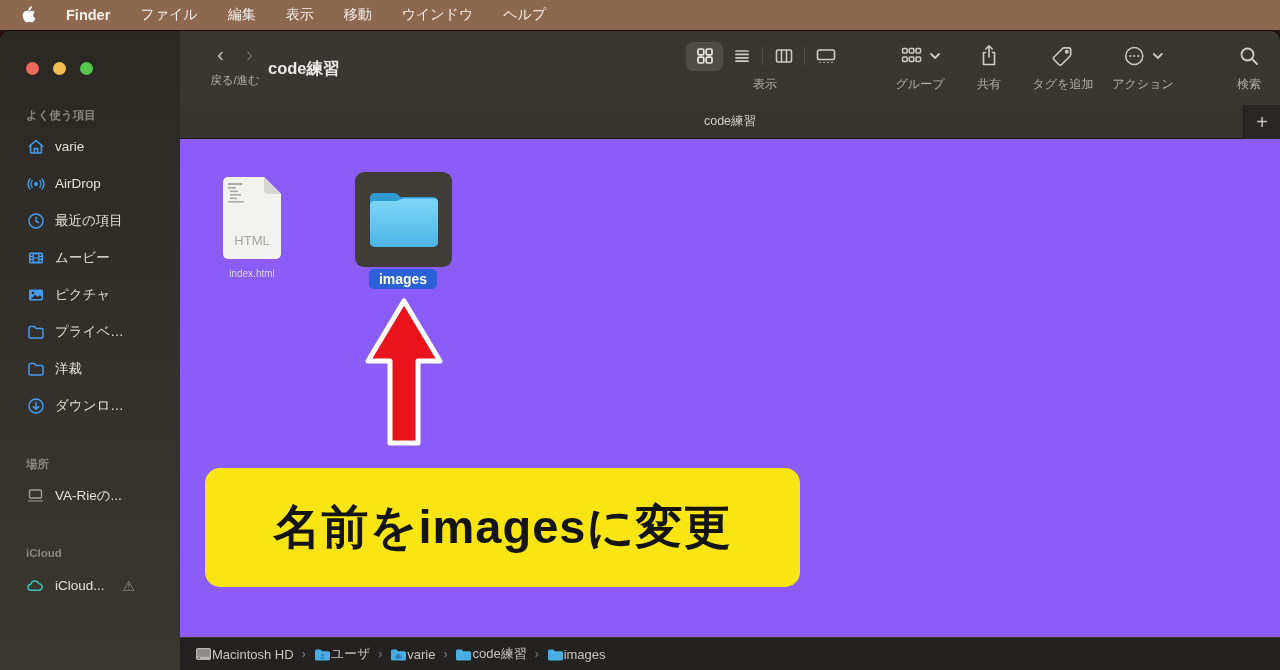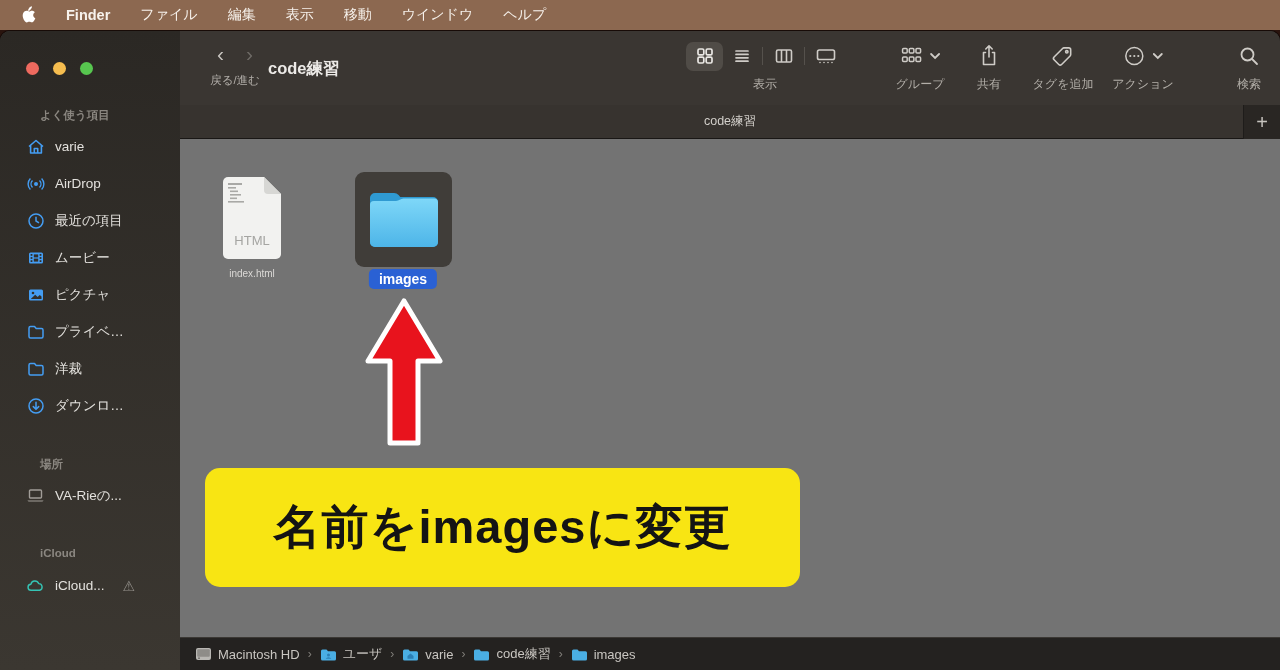--- a/index.html
+++ b/index.html
@@ -37,21 +37,21 @@
     background:linear-gradient(#2b2824, #3b3731);
     overflow:hidden;
   }
   .traffic { display:flex; gap:14px; padding:31px 0 0 26px; }
   .light { width:13px; height:13px; border-radius:50%; }
   .light.red    { background:#ee6a5f; }
   .light.yellow { background:#f5bd4f; }
   .light.green  { background:#57c64f; }
   .side-header {
     color:#8b8781; font-size:11.5px; font-weight:bold;
-    padding-left:40px; margin-top:33px; height:16px;
+    padding-left:26px; margin-top:33px; height:16px;
   }
   .side-header.mid { }
   .side-list { margin-top:4px; }
   .side-item {
     display:flex; align-items:center; gap:10px;
     height:37px; padding-left:26px;
     color:#e3e1dd; font-size:13.5px; cursor:default; white-space:nowrap;
   }
   .side-item .sic { width:19px; height:19px; flex:0 0 19px; color:#449df3;
     display:flex; align-items:center; justify-content:center; }
@@ -96,21 +96,21 @@
   .tab-title { color:#d2cfca; font-size:12.5px; }
   .newtab {
     position:absolute; right:0; top:0; width:37px; height:34px;
     background:#292623; border-left:1px solid #1e1c1a;
     color:#c6c3be; font-size:20px; font-weight:300;
     display:flex; align-items:center; justify-content:center; cursor:pointer;
   }
 
   .content {
     position:absolute; top:108px; bottom:33px; left:0; right:0;
-    background:#737373;
+    background:#8b5cf6;
   }
 
   
   .file-item { position:absolute; text-align:center; cursor:default; }
   .file-html { left:17px; top:36px; width:110px; }
   .file-label { color:#dbd9d6; font-size:10px; margin-top:7px; }
   .sel-box {
     position:absolute; left:175px; top:33px; width:97px; height:95px;
     background:#403d39; border-radius:9px;
     display:flex; align-items:center; justify-content:center;
@@ -133,21 +133,21 @@
     white-space:nowrap;
   }
 
   
   .pathbar {
     position:absolute; bottom:0; left:0; right:0; height:33px;
     background:#242220; border-top:1px solid #3b3834;
     display:flex; align-items:center; padding-left:15px; gap:7px;
     color:#c9c6c1; font-size:13px; white-space:nowrap;
   }
-  .crumb { display:flex; align-items:center; gap:6px; cursor:default; }
+  .crumb { display:flex; align-items:center; cursor:default; }
   .crumb-sep { color:#817e79; font-size:12px; padding:0 1px; }
 
   svg { display:block; }
 </style>
 </head>
 <body>
 
 <div class="menubar">
   <span class="apple">
     <svg width="16" height="18" viewBox="0 0 17 18" fill="#ffffff">

